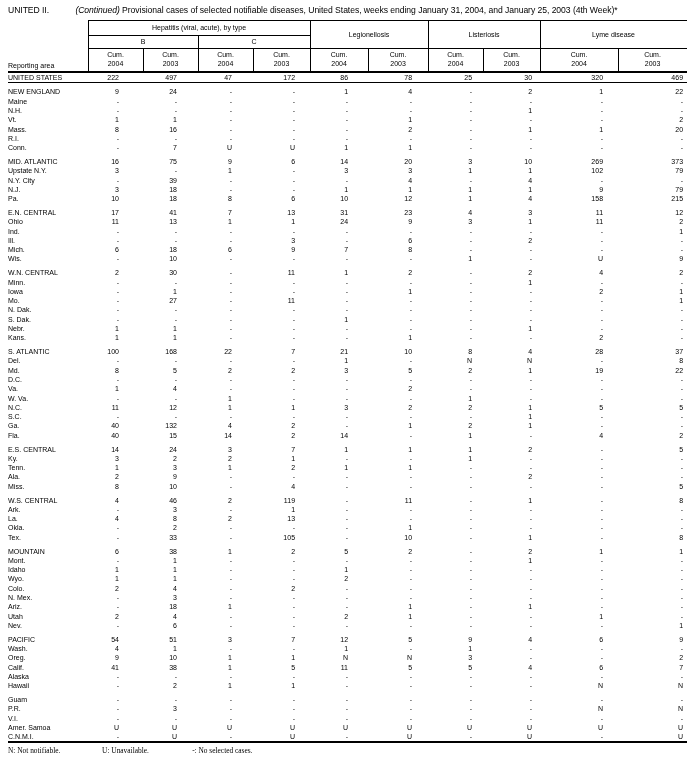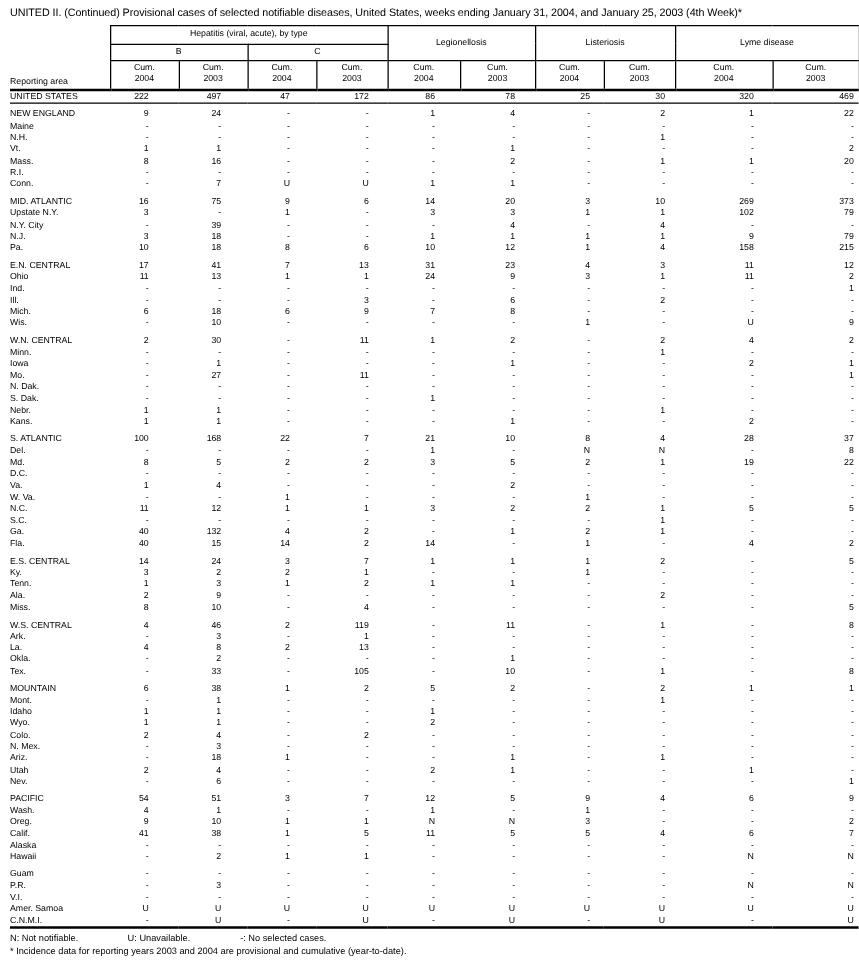--- a/index.html
+++ b/index.html
@@ -4,21 +4,21 @@
 <style>
   html,body{margin:0;padding:0;background:#fff;}
   body{
     width:687px;height:783px;
     font-family:"Liberation Sans",sans-serif;
     color:#000;overflow:hidden;
     -webkit-font-smoothing:none;
   }
   .page{padding:5px 0 0 8px;width:679px;}
   .title{font-size:8.6px;line-height:10.6px;letter-spacing:-0.05px;width:679px;}
-  .title .it{}
+  .title .it{font-style:italic;margin-left:24px;}
 
   table{border-collapse:collapse;table-layout:fixed;width:679px;margin-top:4px;}
   th,td{padding:0;font-size:7px;font-weight:normal;vertical-align:bottom;}
 
   
   thead th{text-align:center;line-height:9px;}
   th.corner{border:none;}
   th.group-hep{border:1px solid #000;height:14px;vertical-align:middle;}
   th.group-span{border:1px solid #000;vertical-align:middle;}
   th.sub{border-left:1px solid #000;border-right:1px solid #000;border-bottom:1px solid #000;height:12px;vertical-align:middle;}
@@ -39,21 +39,21 @@
   td.val.c7{padding-right:11px;}
   td.val.c8{padding-right:8px;}
   td.val.c9{padding-right:15px;}
   td.val.c10{padding-right:4px;}
   tr.divider-row td{border-bottom:1px solid #000;}
   tr.last-row td{border-bottom:2px solid #000;}
   tr.gap-row td{height:4.5px;line-height:4.5px;}
 
   
   .footnotes{margin-top:3px;font-size:7.4px;line-height:9.5px;}
-  .legend span{display:inline-block;}
+  .legend span{display:inline-block;font-family:Liberation Serif, serif;}
   .legend .l1{width:92px;}
   .legend .l2{width:88px;}
 </style>
 </head>
 <body>
 
 <div class="page">
 
   <div class="title"><span>UNITED II.</span> <span class="it">(Continued)</span><span> Provisional cases of selected notifiable diseases, United States, weeks ending January 31, 2004, and January 25, 2003 (4th Week)*</span></div>
 
@@ -1031,16 +1031,15 @@
         </tr>
       </tbody>
   </table>
 
   <div class="footnotes">
     <div class="legend">
       <span class="l1">N: Not notifiable.</span>
       <span class="l2">U: Unavailable.</span>
       <span>-: No selected cases.</span>
     </div>
-    <div>* Incidence data for reporting years 2003 and 2004 are provisional and cumulative (year-to-date).</div>
   </div>
 
 </div>
 
 </body></html>

